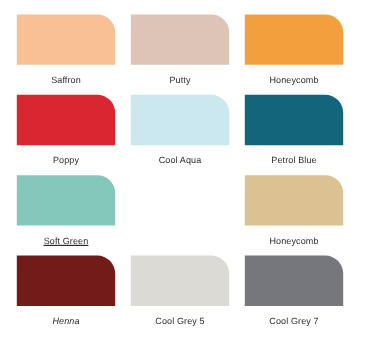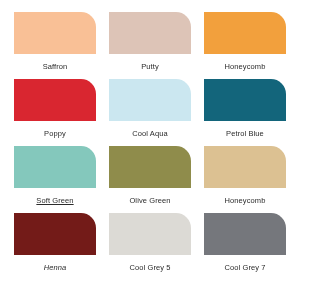--- a/index.html
+++ b/index.html
@@ -95,24 +95,20 @@
       <div class="swatch-label" style="color: rgb(43, 43, 43);">Petrol Blue</div>
     </div>
   </div>
 
   <div class="swatch-row">
     <div class="swatch-cell">
       <div class="swatch-chip" style="background: rgb(132, 200, 188);"></div>
       <div class="swatch-label" style="color: rgb(43, 43, 43); text-decoration: underline;">Soft Green</div>
     </div>
     <div class="swatch-cell">
-      <div class="swatch-chip" style="background: rgb(143, 140, 75);"></div>
-      <div class="swatch-label" style="color: rgb(43, 43, 43);">Olive Green</div>
-    </div>
-    <div class="swatch-cell">
       <div class="swatch-chip" style="background: rgb(220, 193, 146);"></div>
       <div class="swatch-label" style="color: rgb(43, 43, 43);">Honeycomb</div>
     </div>
   </div>
 
   <div class="swatch-row">
     <div class="swatch-cell">
       <div class="swatch-chip" style="background: rgb(115, 27, 24);"></div>
       <div class="swatch-label" style="color: rgb(43, 43, 43); font-style: italic;">Henna</div>
     </div>

